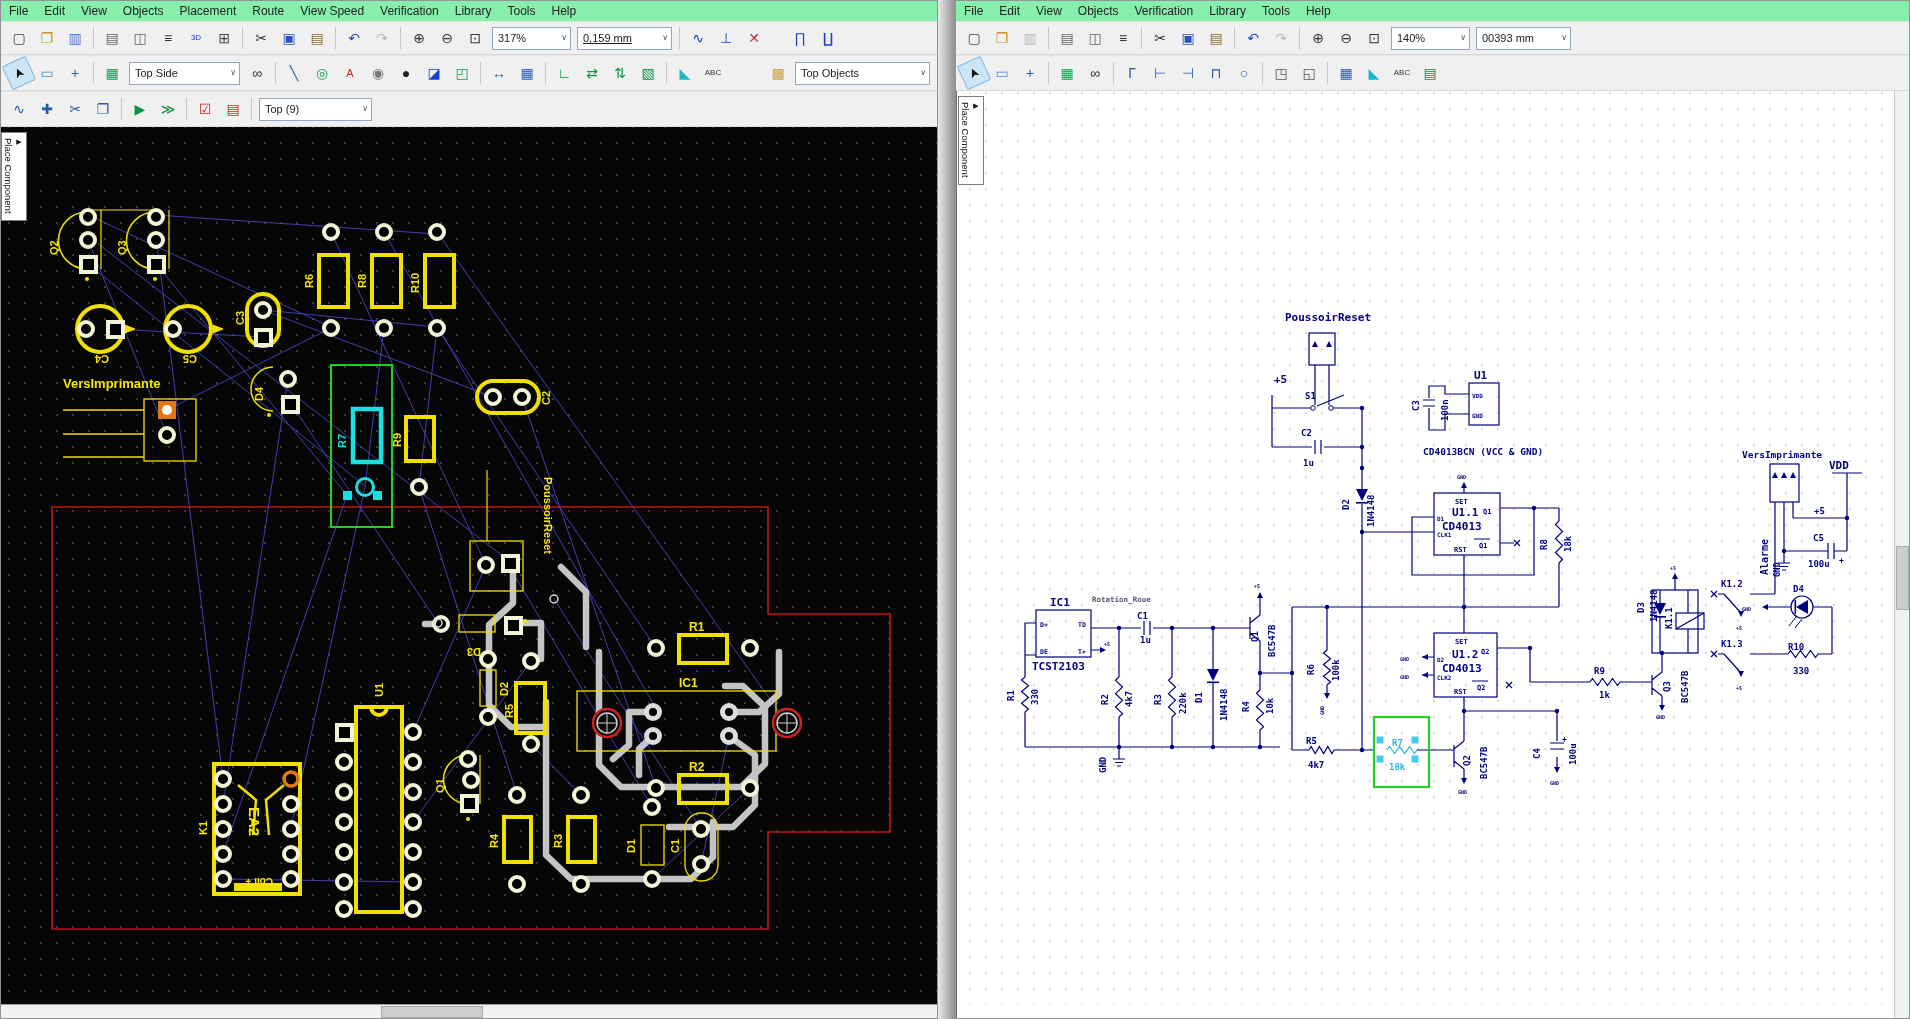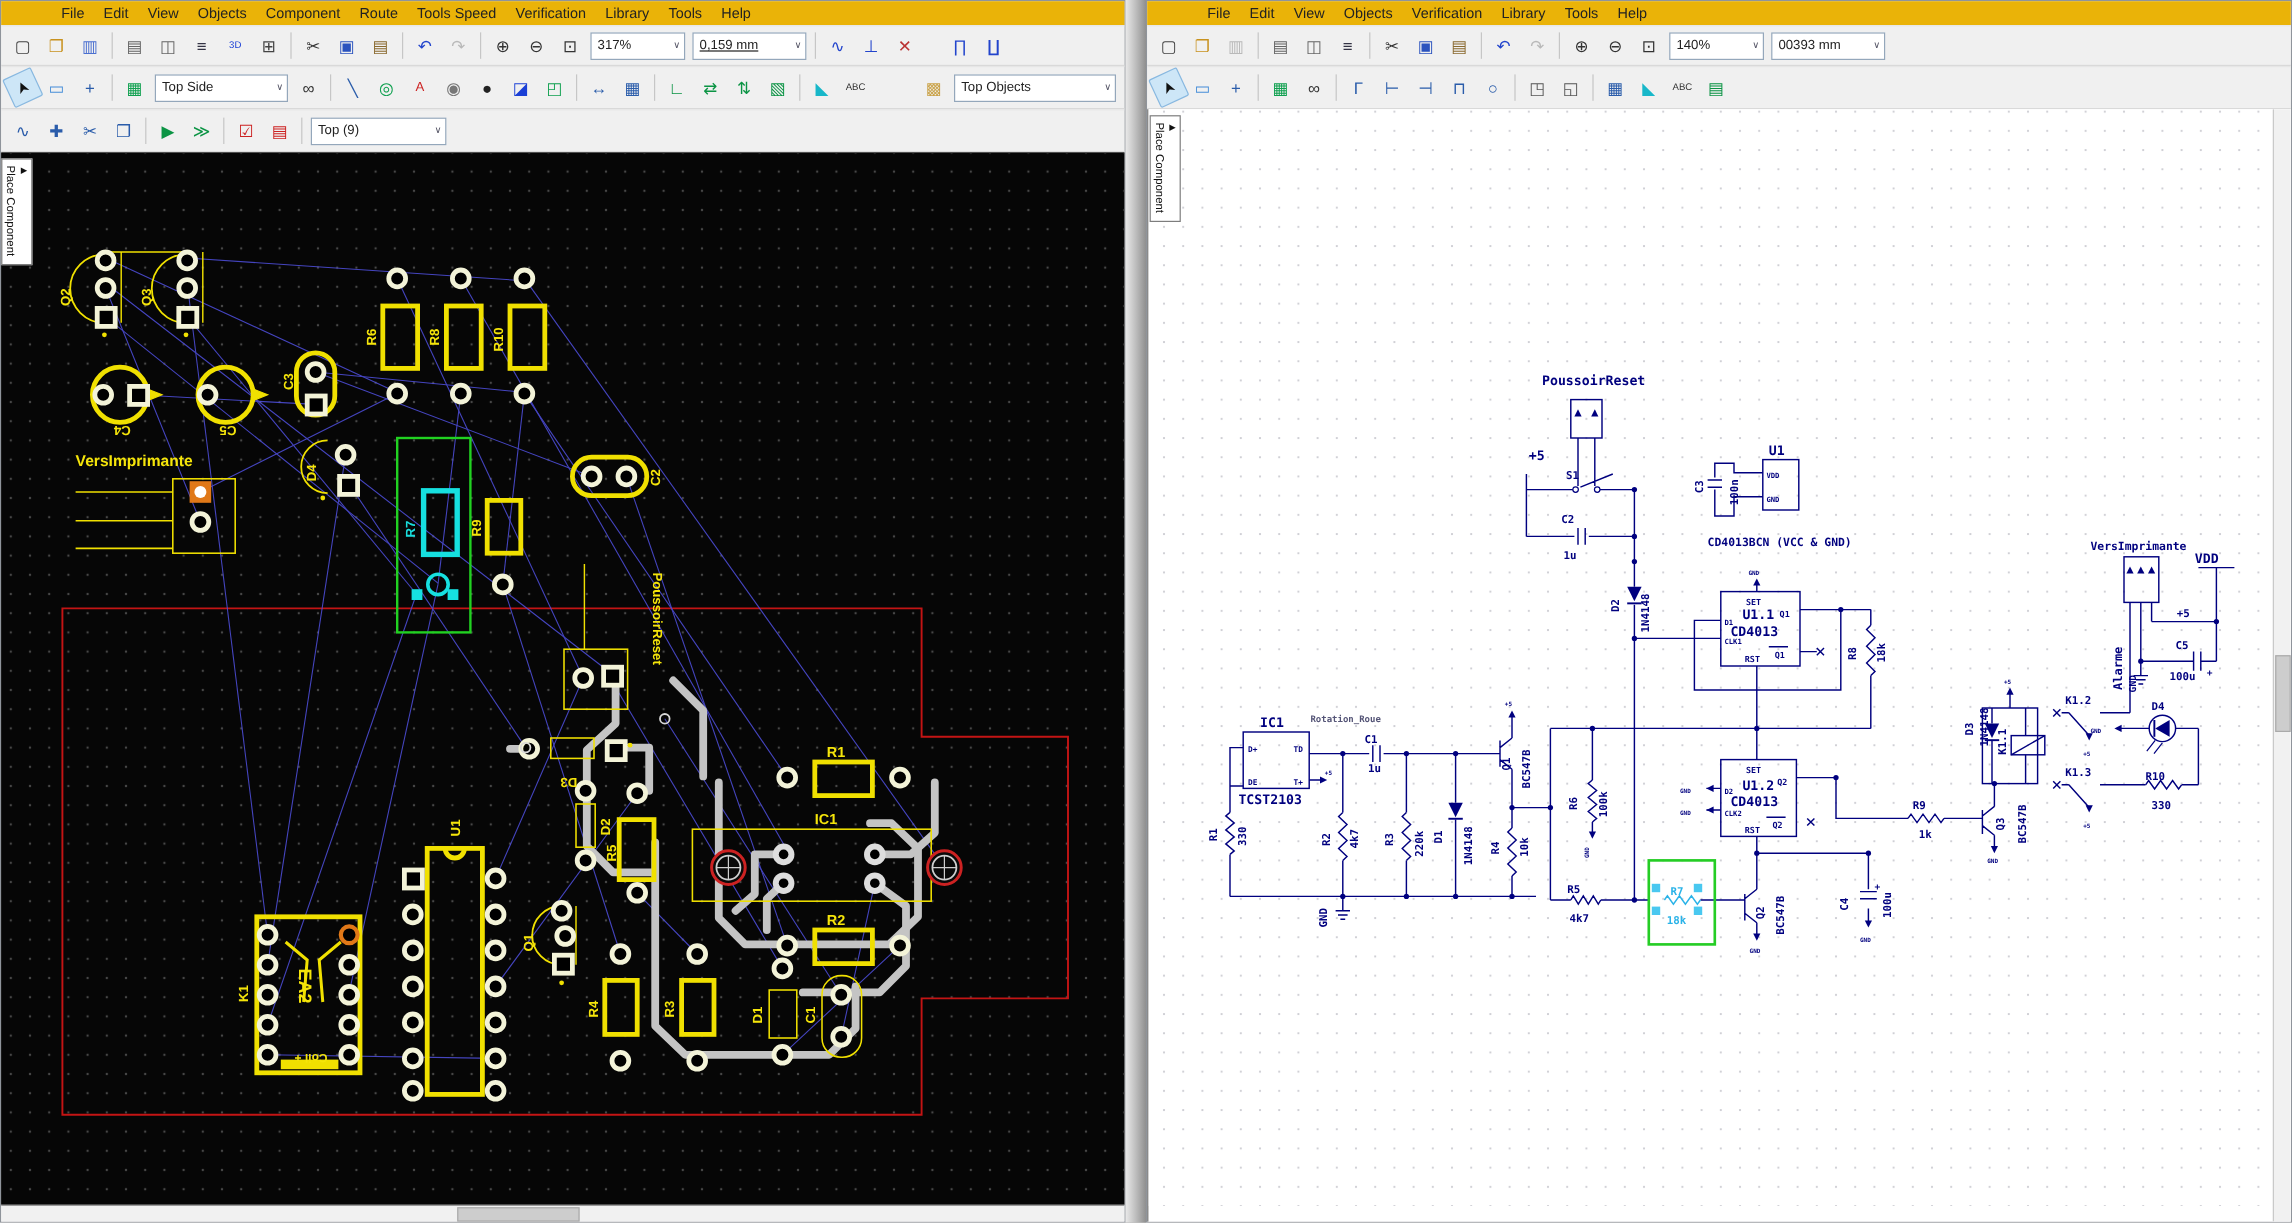--- a/index.html
+++ b/index.html
@@ -1,21 +1,21 @@
 <!DOCTYPE html>
 <html><head>
 <meta charset="utf-8">
 <style>
   html,body{margin:0;padding:0;background:#bfbfbf;font-family:"Liberation Sans",sans-serif;}
   #page{position:relative;width:1910px;height:1019px;overflow:hidden;background:#bfbfbf;}
   .win{position:absolute;top:0;height:1019px;background:#f0f0f0;border:1px solid #8f949b;box-sizing:border-box;display:flex;flex-direction:column;}
   #lwin{left:0;width:938px;}
   #rwin{left:955px;width:955px;}
   #divider{position:absolute;left:938px;top:0;width:17px;height:1019px;background:linear-gradient(90deg,#e9e9e9,#b9b9b9 55%,#8f8f8f);}
-  .mbar{display:flex;align-items:center;height:20px;background:#eab308;font-size:12px;color:#222;flex:0 0 auto;padding-left:42px;}
+  .mbar{display:flex;align-items:center;height:20px;background:#86efac;font-size:12px;color:#222;flex:0 0 auto;}
   .mi{padding:2px 8px;cursor:default;}
   .tbar{display:flex;align-items:center;background:#f0f0f0;border-top:1px solid #e6e6e6;border-bottom:1px solid #d9d9d9;padding:0 4px;flex:0 0 auto;}
   .tb1{height:32px;} .tb2{height:34px;} .tb3{height:34px;}
   .ic{width:24px;height:24px;display:inline-flex;align-items:center;justify-content:center;font-size:14px;line-height:24px;margin:0 1px;border:1px solid transparent;border-radius:2px;color:#333;cursor:default;user-select:none;}
   .ic.sm{font-size:11px;}
   .ic.xs{font-size:8px;font-weight:normal;letter-spacing:0;}
   .ic.active{background:#cde6f7;border-color:#88b8e0;}
   .ic.dis{color:#b9b9b9!important;}
   .ic.cursorrot{transform:rotate(-115deg);font-size:13px;}
   .tsep{width:1px;height:22px;background:#c6c6c6;margin:0 4px;flex:0 0 auto;}
@@ -41,23 +41,23 @@
 <body>
 
 <div id="page">
 
   <div class="win" id="lwin">
     <div class="mbar" id="lmenu">
         <span class="mi">File</span>
         <span class="mi">Edit</span>
         <span class="mi">View</span>
         <span class="mi">Objects</span>
-        <span class="mi">Component</span>
+        <span class="mi">Placement</span>
         <span class="mi">Route</span>
-        <span class="mi">Tools Speed</span>
+        <span class="mi">View Speed</span>
         <span class="mi">Verification</span>
         <span class="mi">Library</span>
         <span class="mi">Tools</span>
         <span class="mi">Help</span>
       </div>
     <div class="tbar tb1" id="ltb1">
         <span class="ic" style="color: rgb(68, 68, 68);">▢</span>
         <span class="ic" style="color: rgb(200, 146, 31);">❐</span>
         <span class="ic" style="color: rgb(74, 111, 208);">▥</span>
         <span class="tsep"></span>

